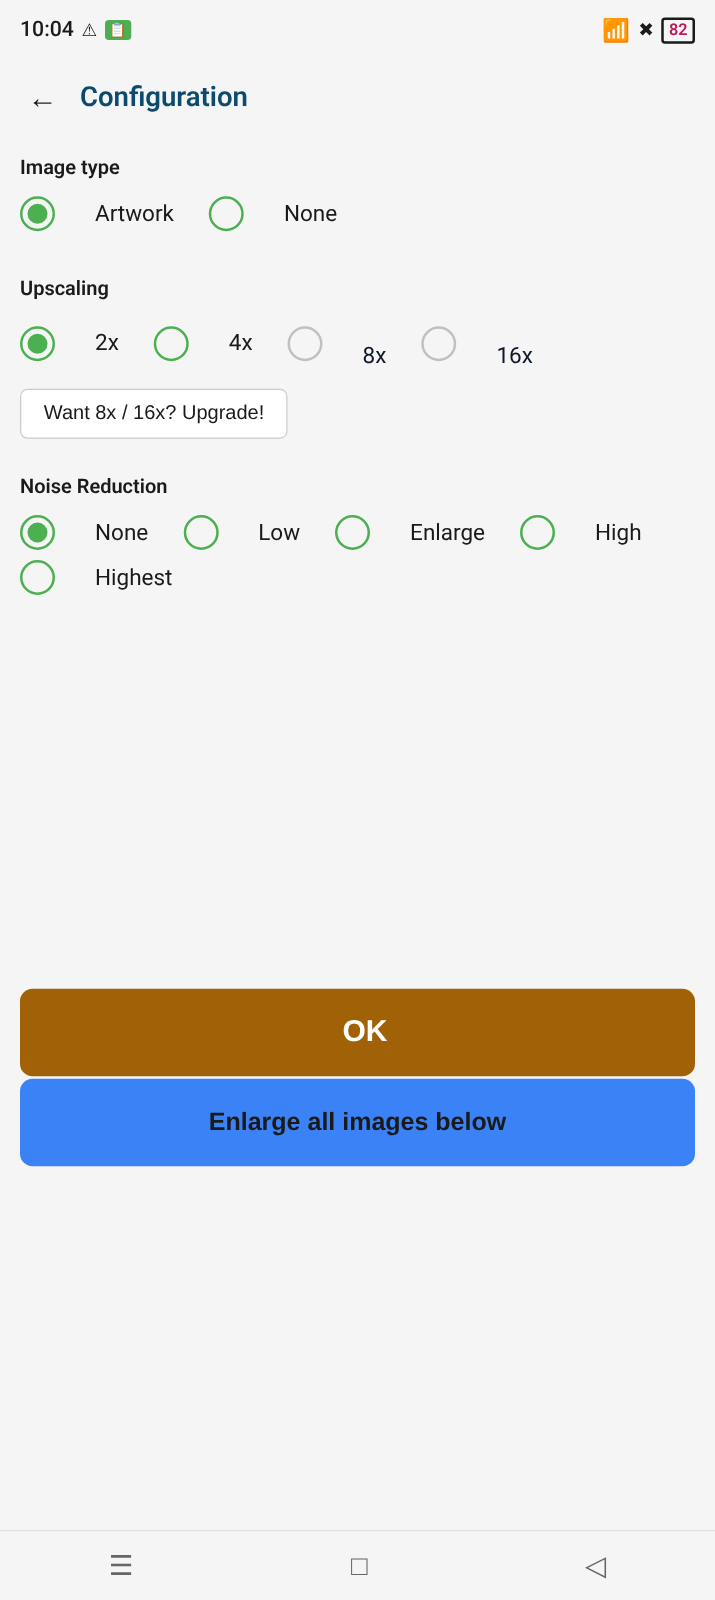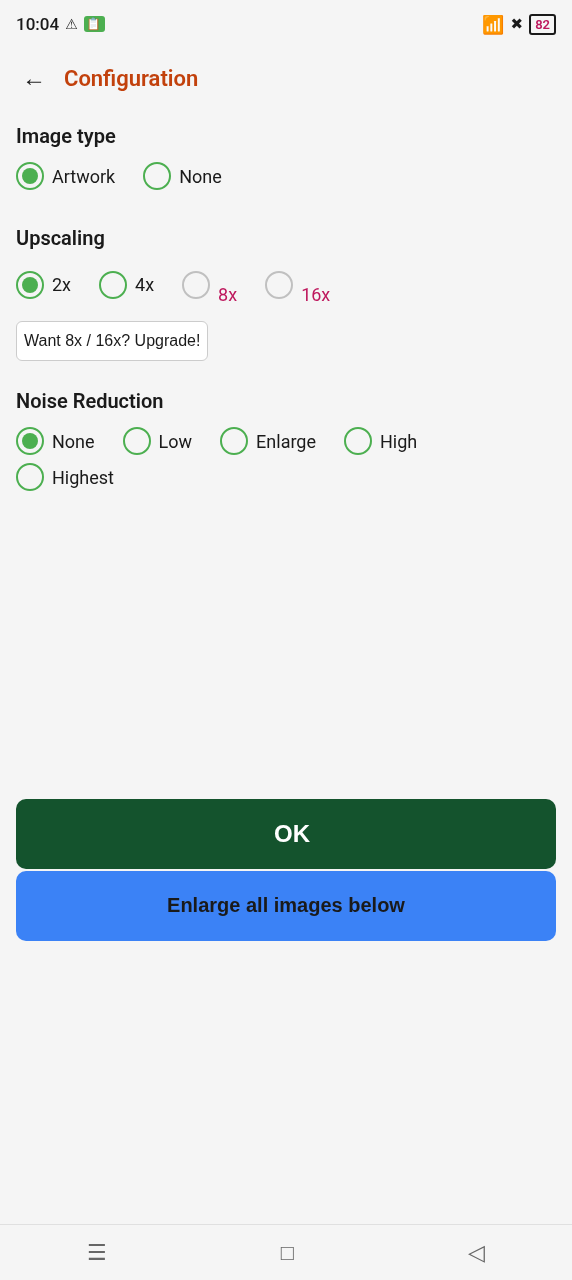--- a/index.html
+++ b/index.html
@@ -84,53 +84,54 @@
 
     .back-arrow {
       font-size: 24px;
       color: #1a1a1a;
       line-height: 1;
     }
 
     .header-title {
       font-size: 22px;
       font-weight: 600;
-      color: #c2410c;
+      color: #0c4a6e;
     }
 
     
     .content {
       flex: 1;
       padding: 16px 16px 0 16px;
     }
 
     .section {
       margin-bottom: 28px;
     }
 
     .section-title {
-      font-size: 20px;
+      font-size: 16px;
       font-weight: 600;
       color: #1a1a1a;
       margin-bottom: 14px;
     }
 
     .radio-group {
       display: flex;
       flex-wrap: wrap;
       align-items: center;
       gap: 0;
     }
 
     .radio-item {
       display: flex;
       align-items: center;
       margin-right: 28px;
       margin-bottom: 8px;
       cursor: pointer;
+      gap: 24px;
     }
 
     .radio-outer {
       width: 28px;
       height: 28px;
       border-radius: 50%;
       border: 2.5px solid #4caf50;
       display: flex;
       align-items: center;
       justify-content: center;
@@ -148,42 +149,42 @@
       border-radius: 50%;
       background-color: #4caf50;
     }
 
     .radio-label {
       font-size: 18px;
       color: #1a1a1a;
     }
 
     .radio-label.disabled {
-      color: #be185d;
+      color: #0f172a;
       margin-top: 20px;
     }
 
     .upgrade-button {
       display: inline-block;
-      padding: 10px 7px;
+      padding: 10px 18px;
       border: 1.5px solid #ccc;
       border-radius: 6px;
       background-color: #fff;
       color: #1a1a1a;
       font-size: 16px;
       cursor: pointer;
       margin-top: 8px;
     }
 
     
     .ok-button {
       width: calc(100% - 32px);
       margin: 0 16px 0 16px;
       height: 70px;
-      background-color: #14532d;
+      background-color: #a16207;
       border: none;
       border-radius: 10px;
       color: #fff;
       font-size: 24px;
       font-weight: 700;
       cursor: pointer;
       display: flex;
       align-items: center;
       justify-content: center;
       padding-left: 12px;

